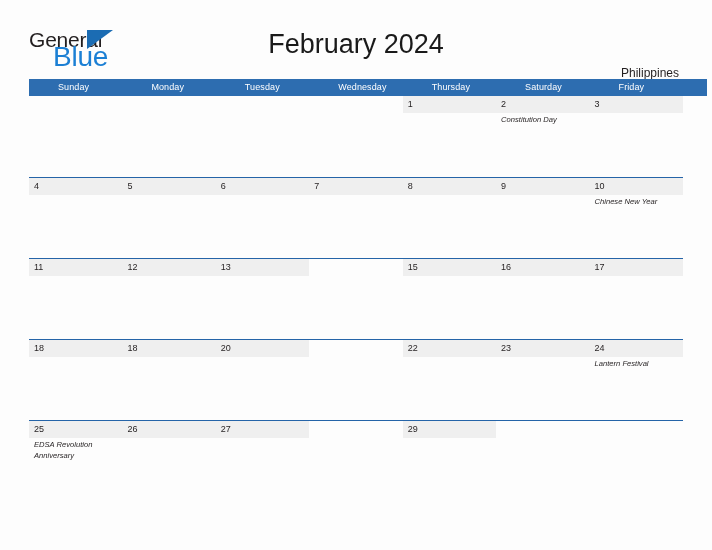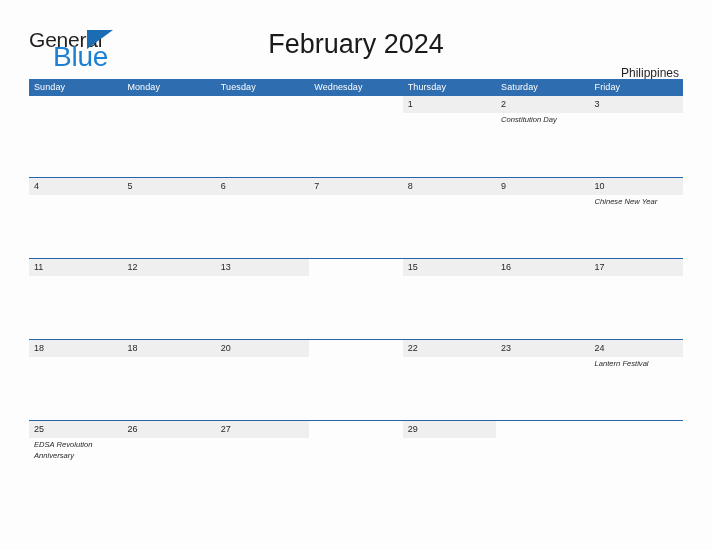--- a/index.html
+++ b/index.html
@@ -99,20 +99,21 @@
     left: 29px;
     top: 79px;
     width: 654px;
   }
 
   .weekday-row {
     display: flex;
     width: 654px;
     height: 17px;
     background: #2d6db0;
+    padding-left: 24px;
   }
   .weekday-cell {
     flex: 1 1 0;
     min-width: 0;
     color: #ffffff;
     font-size: 9px;
     line-height: 17px;
     padding-left: 5px;
     box-sizing: border-box;
     font-family: "Liberation Sans", sans-serif;

